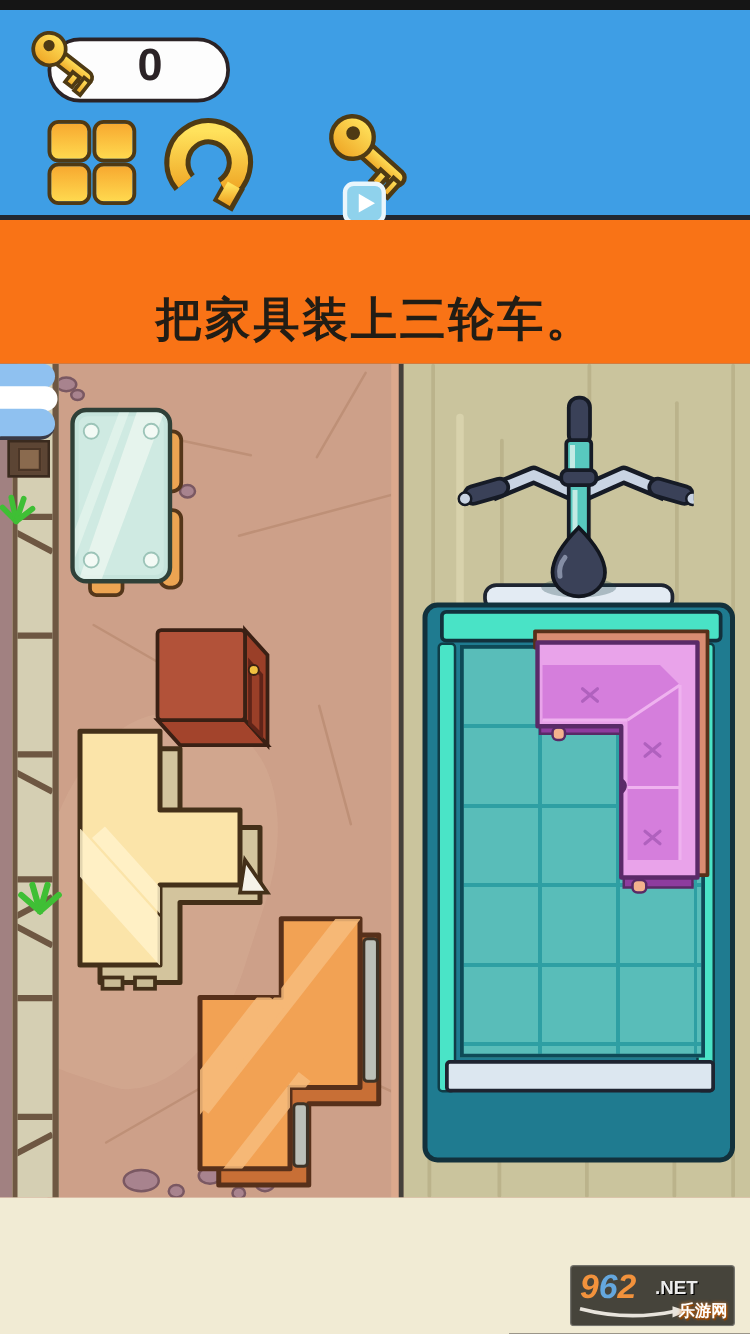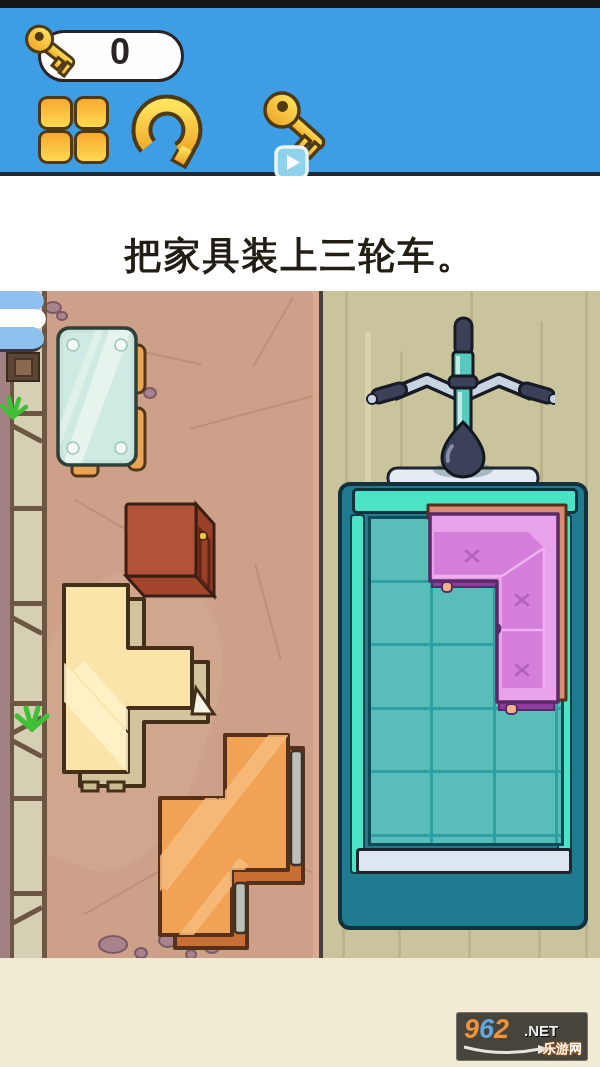--- a/index.html
+++ b/index.html
@@ -17,21 +17,21 @@
   #grid-icon{left:38px;top:88px;width:70px;height:68px;}
   .gsq{position:absolute;width:29px;height:28px;border:3px solid #4F3914;border-radius:9px;
        background:linear-gradient(180deg,#F7A930,#FFD94F);}
   #skip-button{left:486px;top:94px;width:80px;height:44px;border:3px solid #33291B;border-radius:24px;
       background:linear-gradient(180deg,#FFE44F,#FFC62F);box-shadow:0 6px 0 #DD7E33;
       display:flex;align-items:center;justify-content:center;cursor:pointer;}
   #skip-label{font-size:25px;font-weight:bold;color:#EE8A28;
       text-shadow:1px 1px 0 #FFF3C8,-1px 1px 0 #FFF3C8,1px -1px 0 #FFF3C8,-1px -1px 0 #FFF3C8;}
 
   
-  #banner{left:0;top:176px;width:600px;height:115px;background:#ffffff;border-bottom:3px solid #57534A;}
+  #banner{left:0;top:176px;width:600px;height:115px;background:#f97316;border-bottom:3px solid #57534A;}
   #instruction-text{left:0;top:55px;width:600px;text-align:center;font-size:37px;font-weight:600;
       color:#221D15;letter-spacing:2px;}
 
   
   #game{left:0;top:291px;width:600px;height:667px;overflow:hidden;background:#CDA089;}
   #wall-strip{left:0;top:0;width:10px;height:667px;background:#A18181;}
   #ladder{left:10px;top:0;width:28px;height:667px;background:#D5CFB3;
       border-left:4px solid #6E5742;border-right:5px solid #6E5742;overflow:hidden;}
   .slat{position:absolute;left:-4px;width:34px;height:5px;background:#6E5742;}
   #street-floor{left:38px;top:0;width:275px;height:667px;background:#CDA089;overflow:hidden;}

